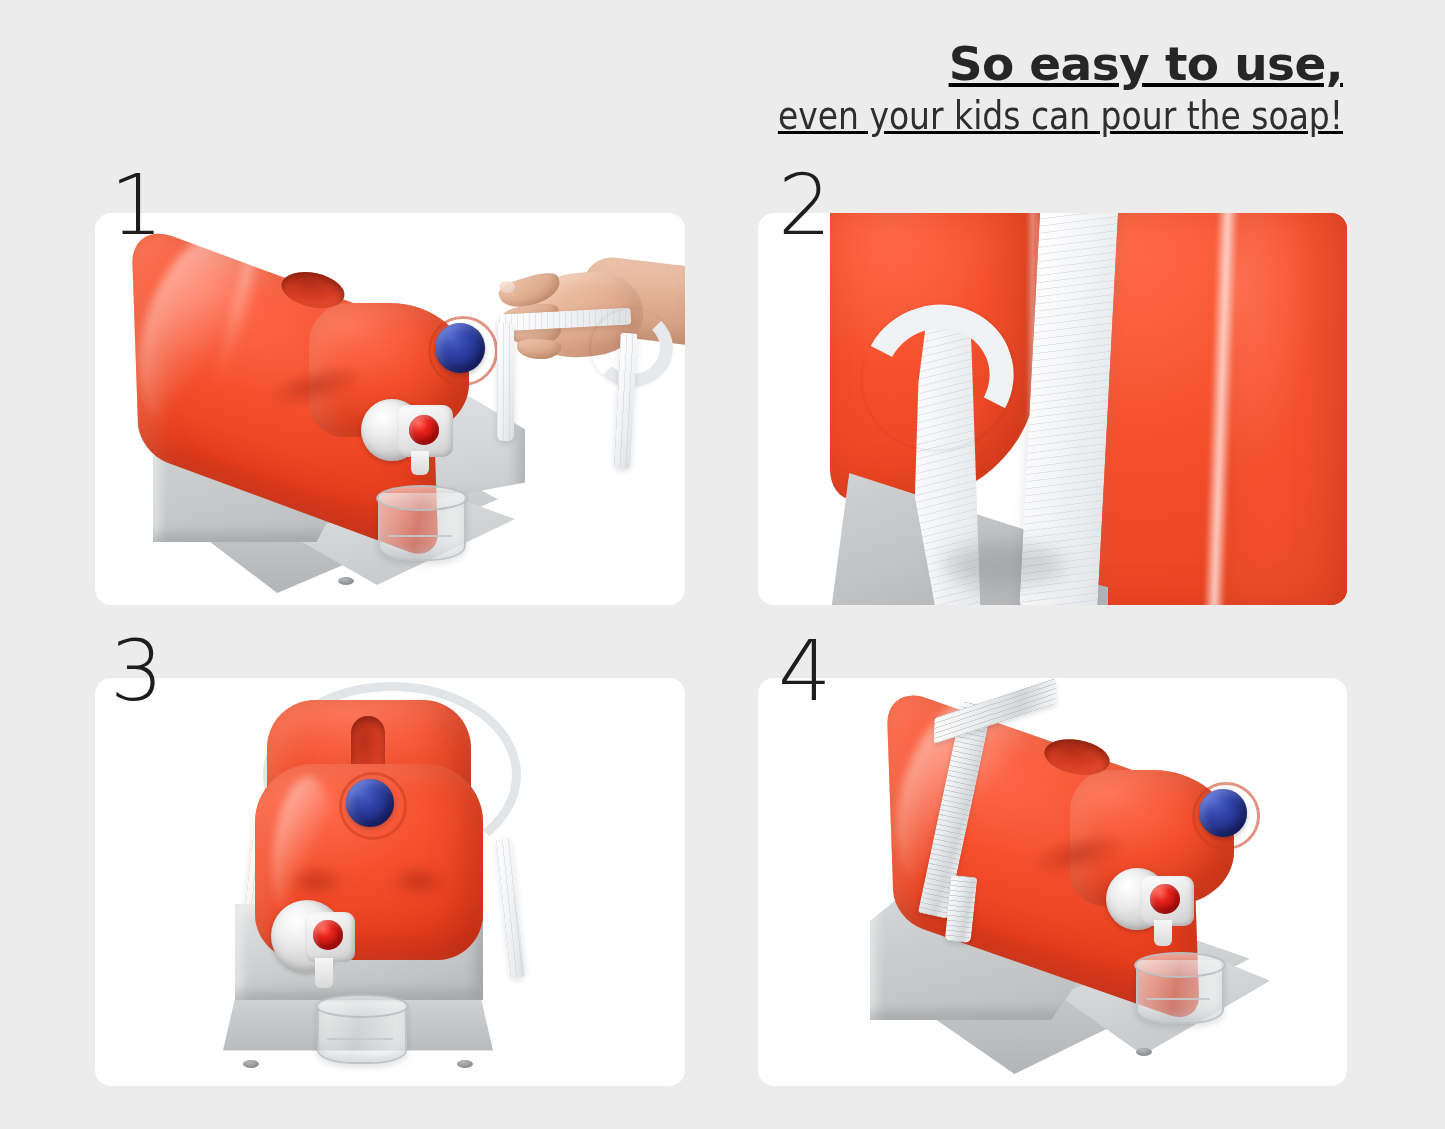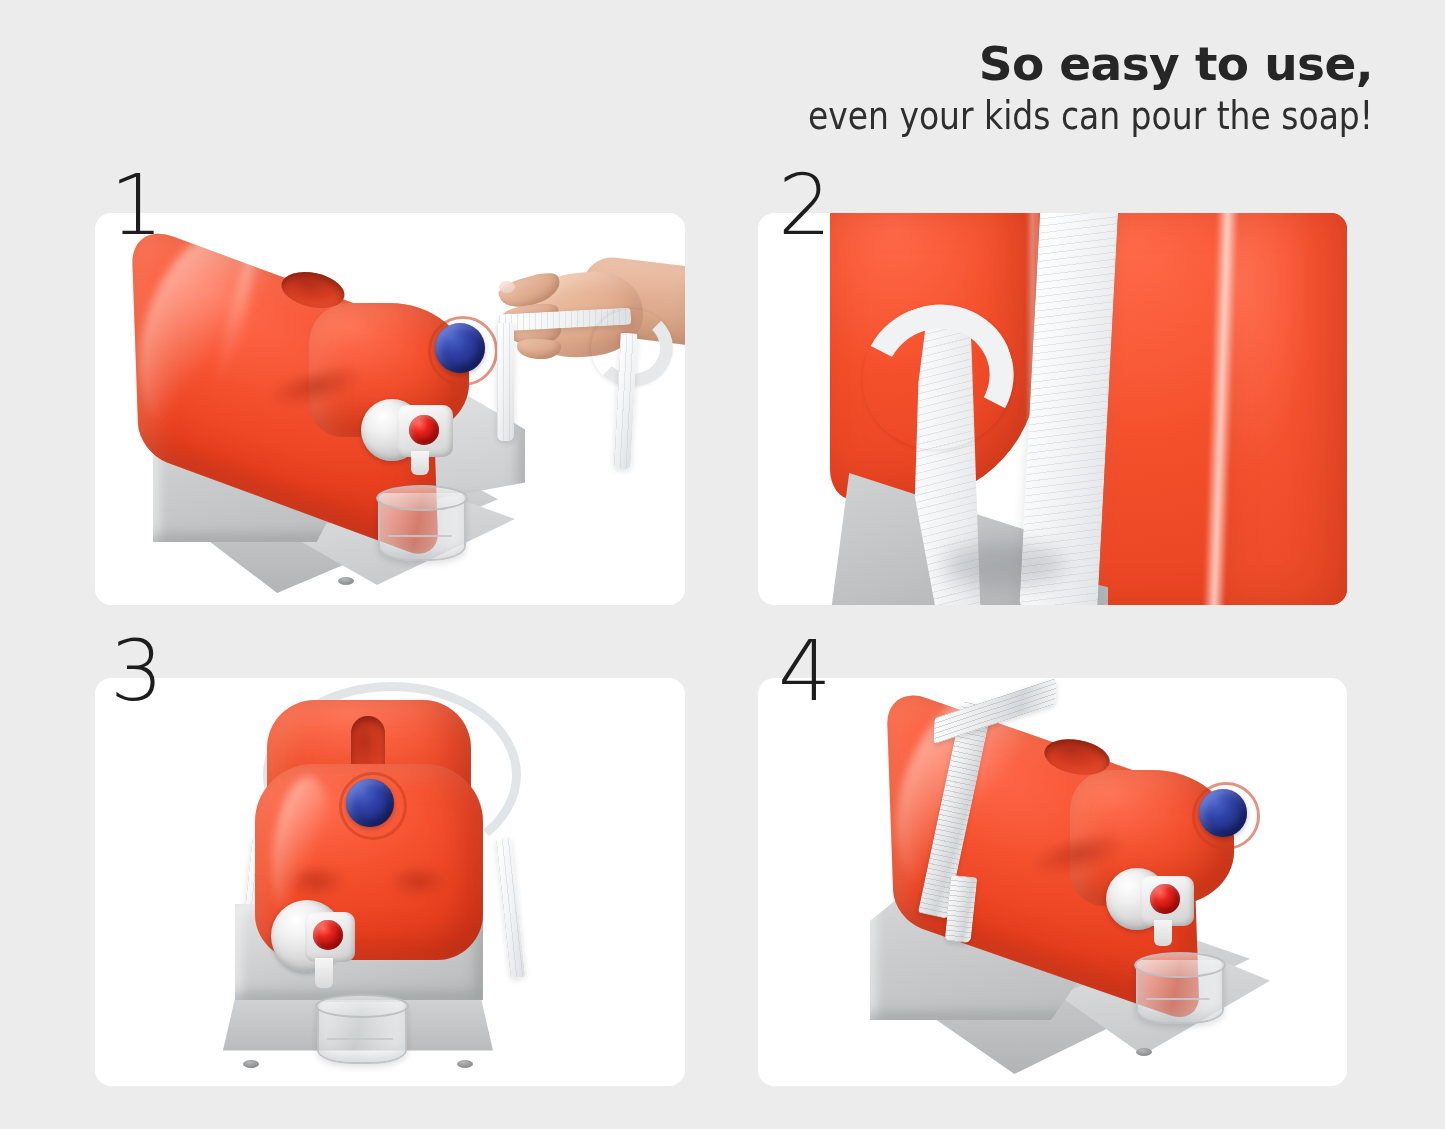--- a/index.html
+++ b/index.html
@@ -6,21 +6,21 @@
   body{
     width:1445px;height:1129px;
     background:#ececec;
     font-family:"Liberation Sans", sans-serif;
     overflow:hidden;
     position:relative;
   }
   .stage{position:absolute;left:0;top:0;width:1445px;height:1129px;}
 
   
-  .header{position:absolute;right:72px;top:40px;text-align:right;width:900px;}
+  .header{position:absolute;right:102px;top:40px;text-align:right;width:900px;text-decoration:underline;}
   .headline{
     font-size:47px;font-weight:bold;color:#262626;
     letter-spacing:-0.6px;line-height:1.0;
     font-family:"DejaVu Sans", sans-serif;
   }
   .subhead{
     font-size:39px;font-weight:300;color:#2e2e2e;
     letter-spacing:0px;line-height:1.12;margin-top:7px;
     font-family:"DejaVu Sans Condensed","Liberation Sans", sans-serif;
     transform:scaleX(0.94);transform-origin:right center;

